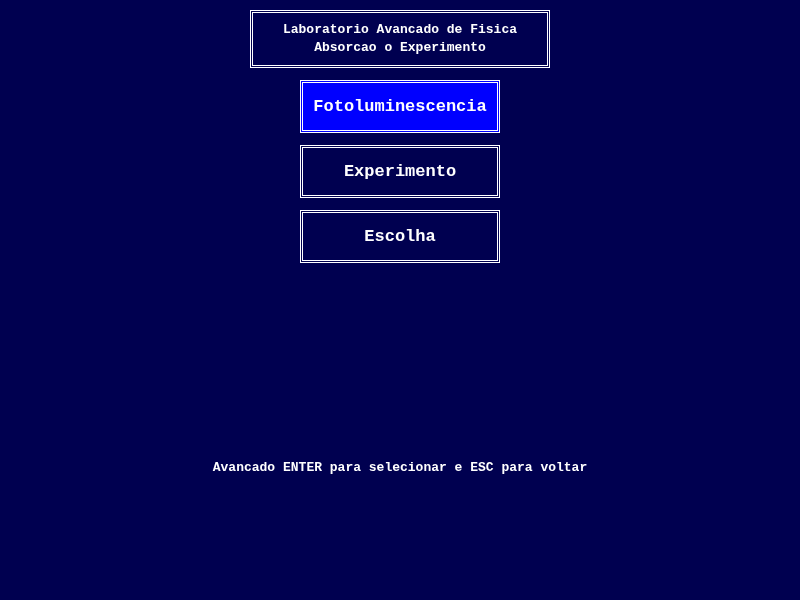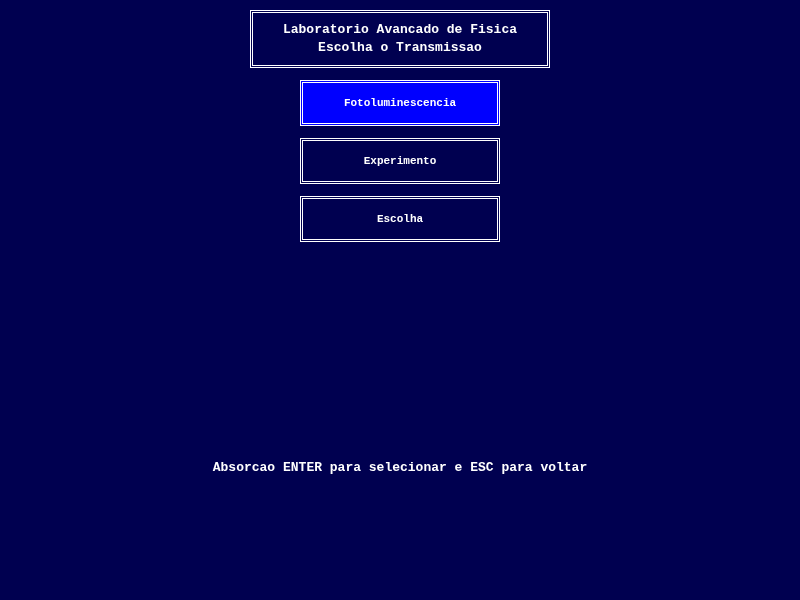--- a/index.html
+++ b/index.html
@@ -33,49 +33,49 @@
       position: absolute;
       top: 80px;
       left: 50%;
       transform: translateX(-50%);
       width: 200px;
     }
     .menu-item {
       border: 3px double #ffffff;
       padding: 14px 4px;
       text-align: center;
-      font-size: 11px;
+      font-size: 17px;
       margin-bottom: 12px;
       cursor: pointer;
     }
     .menu-item.selected {
       background-color: #0000ff;
     }
     .footer-text {
       position: absolute;
       top: 460px;
       left: 0;
       width: 100%;
       text-align: center;
       font-size: 13px;
     }
   </style>
 </head>
 <body>
 
 <div class="header-box">
   <div>Laboratorio Avancado de Fisica</div>
-  <div>Escolha o Transmissao</div>
+  <div>Absorcao o Experimento</div>
 </div>
 
 <div class="menu-container">
   <div class="menu-item selected">
     <span>Fotoluminescencia</span>
   </div>
   <div class="menu-item">
     <span>Experimento</span>
   </div>
   <div class="menu-item">
     <span>Escolha</span>
   </div>
 </div>
 
-<div class="footer-text">Absorcao ENTER para selecionar e ESC para voltar</div>
+<div class="footer-text">Avancado ENTER para selecionar e ESC para voltar</div>
 
 </body></html>

